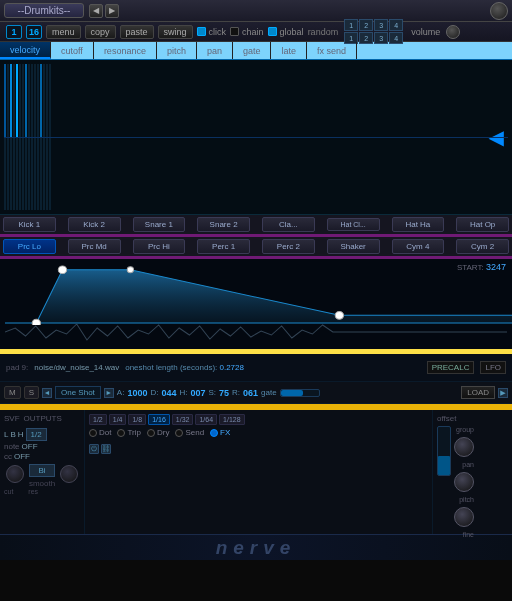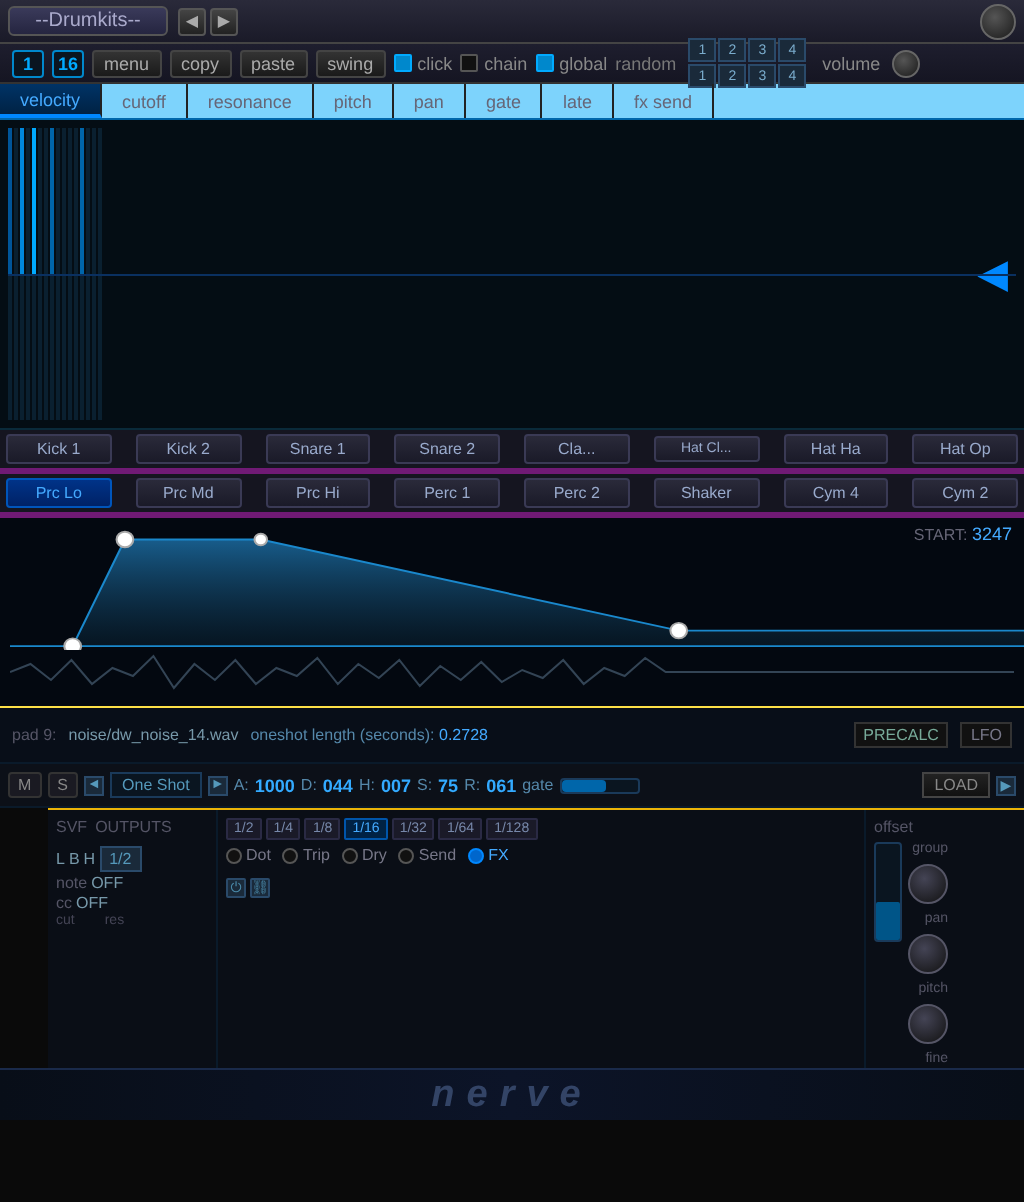--- a/index.html
+++ b/index.html
@@ -207,21 +207,21 @@
       background: linear-gradient(to bottom, #003388, #002266);
       border-color: #0055bb;
       color: #44aaff;
     }
 
     
     .waveform-area {
       background: #030810;
       height: 95px;
       position: relative;
-      border-bottom: 1px solid #fde047;
+      border-bottom: 5px solid #fde047;
       overflow: hidden;
     }
     .env-svg, .wave-svg {
       width: 100%; height: 100%;
     }
     .start-label {
       position: absolute;
       right: 6px; top: 3px;
       font-size: 8px; color: #667;
     }
@@ -321,22 +321,21 @@
       padding: 1px 5px;
       cursor: pointer;
       margin-left: auto;
     }
 
     
     .bottom-section {
       background: #0a0e16;
       height: 130px;
       display: flex;
-      border-top: 1px solid #eab308;
-      margin-left: 24px;
+      border-top: 6px solid #eab308;
     }
     .left-panel {
       width: 85px;
       border-right: 1px solid #0a1a2a;
       padding: 4px;
     }
     .svf-label {
       font-size: 8px; color: #556;
       margin-bottom: 2px;
     }
@@ -714,20 +713,28 @@
       <span>H</span>
       <div class="output-btn">1/2</div>
     </div>
     <div class="note-row">
       <span>note</span>
       <span class="note-val">OFF</span>
     </div>
     <div class="note-row">
       <span>cc</span>
       <span class="note-val">OFF</span>
+    </div>
+    <div style="display:flex;gap:3px;margin-top:2px;">
+      <div class="small-knob"></div>
+      <div style="display:flex;flex-direction:column;align-items:center;gap:1px;">
+        <div class="bi-btn">Bi</div>
+        <span class="smooth-label">smooth</span>
+      </div>
+      <div class="small-knob"></div>
     </div>
     <div style="display:flex;gap:15px;margin-top:0;">
       <span style="font-size:7px;color:#445;">cut</span>
       <span style="font-size:7px;color:#445;">res</span>
     </div>
   </div>
 
   <div class="center-panel">
     <div class="step-size-row">
       <div class="step-sz-btn">1/2</div>

